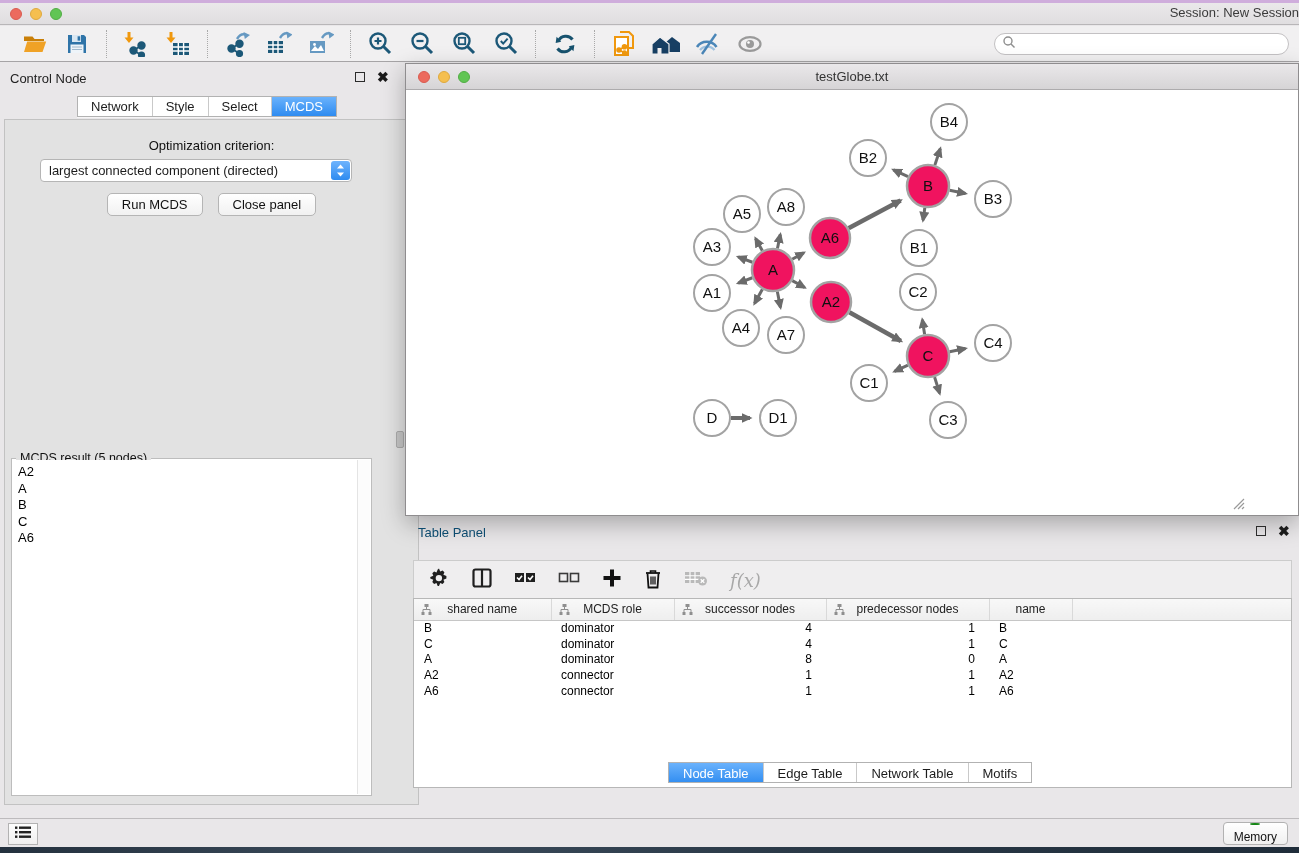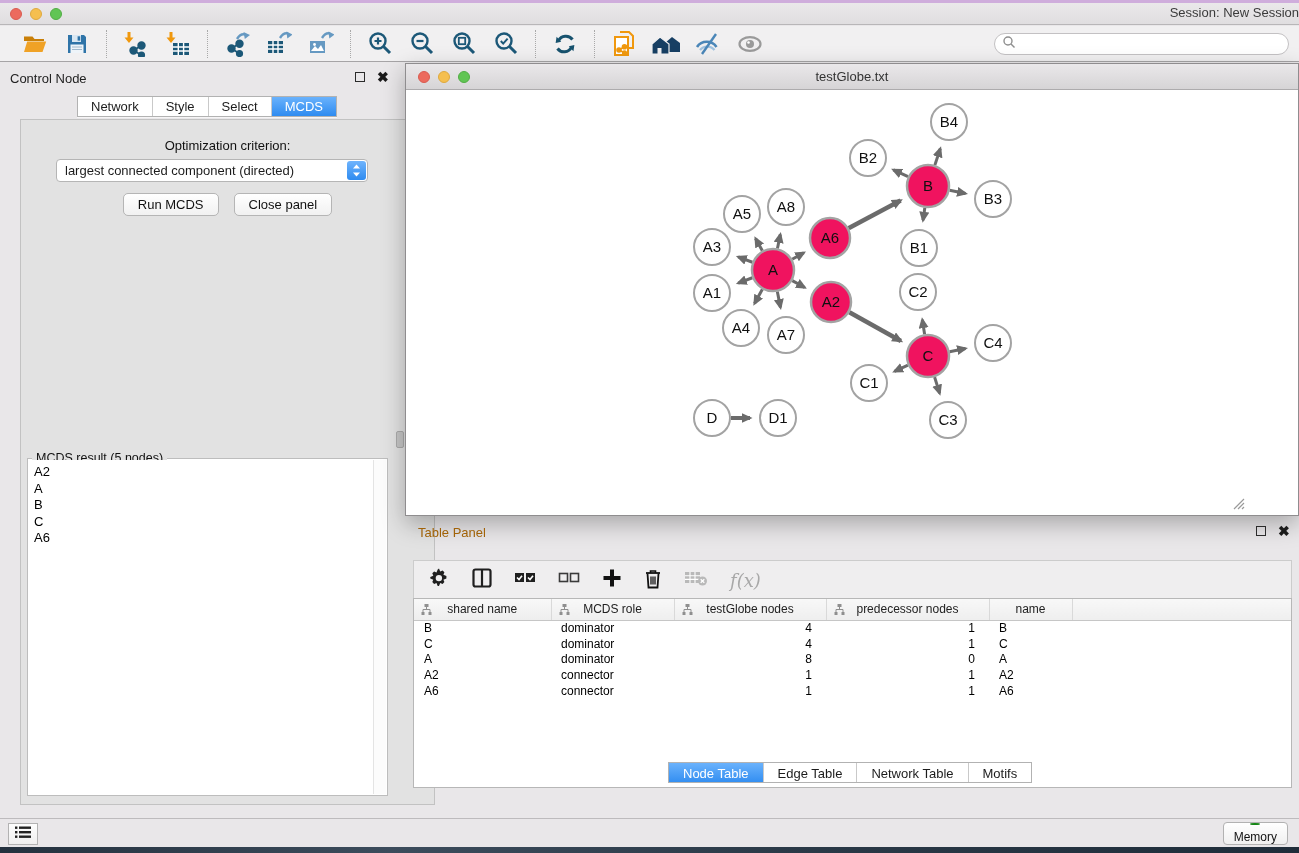--- a/index.html
+++ b/index.html
@@ -34,21 +34,21 @@
   .float-ic { width:10px; height:10px; border:1.6px solid #2b2b2b; background:transparent; }
   .close-ic { font-size:14px; font-weight:bold; color:#1a1a1a; line-height:10px; }
 
   .segmented { display:inline-flex; background:#fff; border:1px solid #b2b2b2; border-radius:0;
     overflow:hidden; height:21px; box-shadow:0 1px 0 rgba(255,255,255,.6); }
   .seg { padding:0 13px; font-size:13px; color:#1c1c1c; display:flex; align-items:center; border-left:1px solid #c9c9c9; cursor:default; }
   .seg:first-child { border-left:none; }
   .seg-active { background:linear-gradient(#6ab2fc,#2e8bf0); color:#fff; }
   .cp-tabs { position:absolute; left:77px; top:96px; }
 
-  .cp-content { position:absolute; left:20px; top:119px; width:415px; height:686px;
+  .cp-content { position:absolute; left:4px; top:119px; width:415px; height:686px;
     background:#e2e2e2; border:1px solid #c2c2c2; }
   .opt-label { position:absolute; left:0; width:100%; top:18px; text-align:center; font-size:13px; color:#111; }
   .combo { position:absolute; left:35px; top:39px; width:312px; height:23px; background:#fff;
     border:1px solid #b5b5b5; border-radius:4px; display:flex; align-items:center; }
   .combo-text { flex:1; padding:0 8px; font-size:13px; white-space:nowrap; overflow:hidden; }
   .combo-stepper { width:19px; height:19px; margin-right:1px; border-radius:3px;
     background:linear-gradient(#6fb4fd,#2e8bf0); display:flex; flex-direction:column; align-items:center; justify-content:center; }
   .combo-stepper svg { display:block; }
   .btnrow { position:absolute; left:0; width:100%; top:73px; display:flex; justify-content:center; gap:15px; }
   .btn { background:linear-gradient(#ffffff,#f1f1f1); border:1px solid #b5b5b5; border-radius:5px;
@@ -70,21 +70,21 @@
   .netwin { position:absolute; left:405px; top:63px; width:894px; height:453px;
     border:1px solid #8f8d8f; background:#fff; box-shadow:0 8px 22px rgba(0,0,0,.28); }
   .netwin-titlebar { position:relative; height:26px; background:linear-gradient(#eae8ea,#d6d4d6); border-bottom:1px solid #adabad; }
   .netwin-title { position:absolute; width:100%; top:5px; text-align:center; font-size:13px; color:#333; }
   .netwin .tl-group { top:7px; left:12px; }
   .net-canvas { position:relative; width:840px; height:425px; background:#fff; }
   .node-label { font-family:"Liberation Sans",sans-serif; font-size:15px; fill:#101010; text-anchor:middle; }
   .resize-grip { position:absolute; right:1px; bottom:1px; }
 
   
-  .tpanel-title { position:absolute; left:418px; top:525px; font-size:13px; color:#a16207; }
+  .tpanel-title { position:absolute; left:418px; top:525px; font-size:13px; color:#0c4a6e; }
   .tp-winbtns { left:1256px; top:526px; }
   .tp-toolbar { position:absolute; left:413px; top:552px; width:879px; height:40px;
     background:#efeeef; border:1px solid #cccccc; display:flex; align-items:center; padding-left:14px; gap:22px;margin-top:8px; }
   .tp-ic { display:flex; align-items:center; justify-content:center; height:26px; }
   .fx-label { font-family:"DejaVu Serif",serif; font-style:italic; font-size:18px; color:#a8a8a8; }
 
   .tablebox { position:absolute; left:413px; top:598px; width:879px; height:190px; background:#fff; border:1px solid #b7b7b7; overflow:hidden; }
   table.node-table { border-collapse:collapse; width:100%; table-layout:fixed; }
   .node-table th { background:linear-gradient(#f8f8f8,#eeeeee); border-right:1px solid #d9d9d9; border-bottom:1px solid #c6c6c6;
     font-weight:normal; font-size:12px; height:21px; color:#222; position:relative; text-align:center; }
@@ -541,21 +541,21 @@
                 <rect x="3.5" y="0" width="4" height="3" fill="#8f8f8f"></rect>
                 <path d="M5.5 3v2.5M2 5.5h7M2 5.5V8M9 5.5V8" stroke="#8f8f8f" fill="none"></path>
                 <rect x="0.5" y="8" width="3" height="3" fill="#8f8f8f"></rect>
                 <rect x="7.5" y="8" width="3" height="3" fill="#8f8f8f"></rect>
               </svg></span><span class="col-lab">MCDS role</span></th>
           <th style="width: 152px;"><span class="col-ic"><svg width="11" height="11" viewBox="0 0 11 11">
                 <rect x="3.5" y="0" width="4" height="3" fill="#8f8f8f"></rect>
                 <path d="M5.5 3v2.5M2 5.5h7M2 5.5V8M9 5.5V8" stroke="#8f8f8f" fill="none"></path>
                 <rect x="0.5" y="8" width="3" height="3" fill="#8f8f8f"></rect>
                 <rect x="7.5" y="8" width="3" height="3" fill="#8f8f8f"></rect>
-              </svg></span><span class="col-lab">testGlobe nodes</span></th>
+              </svg></span><span class="col-lab">successor nodes</span></th>
           <th style="width: 163px;"><span class="col-ic"><svg width="11" height="11" viewBox="0 0 11 11">
                 <rect x="3.5" y="0" width="4" height="3" fill="#8f8f8f"></rect>
                 <path d="M5.5 3v2.5M2 5.5h7M2 5.5V8M9 5.5V8" stroke="#8f8f8f" fill="none"></path>
                 <rect x="0.5" y="8" width="3" height="3" fill="#8f8f8f"></rect>
                 <rect x="7.5" y="8" width="3" height="3" fill="#8f8f8f"></rect>
               </svg></span><span class="col-lab">predecessor nodes</span></th>
           <th style="width: 83px;"><span class="col-lab">name</span></th>
           <th class="filler"></th>
         </tr>
       </thead>

